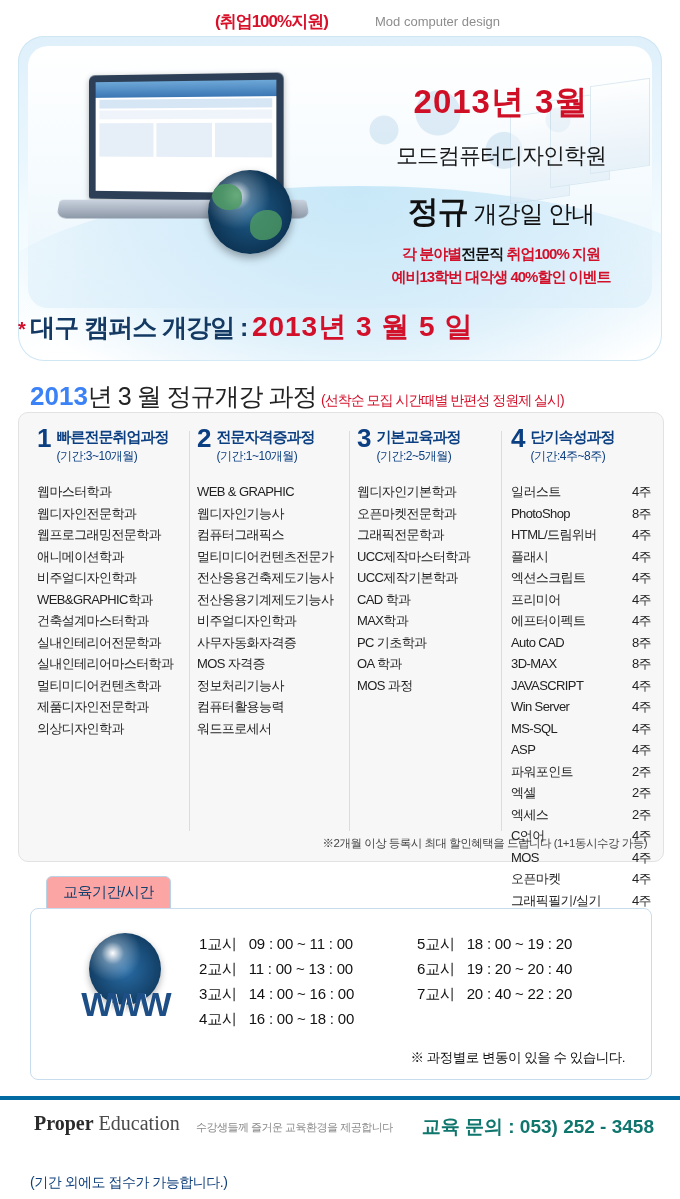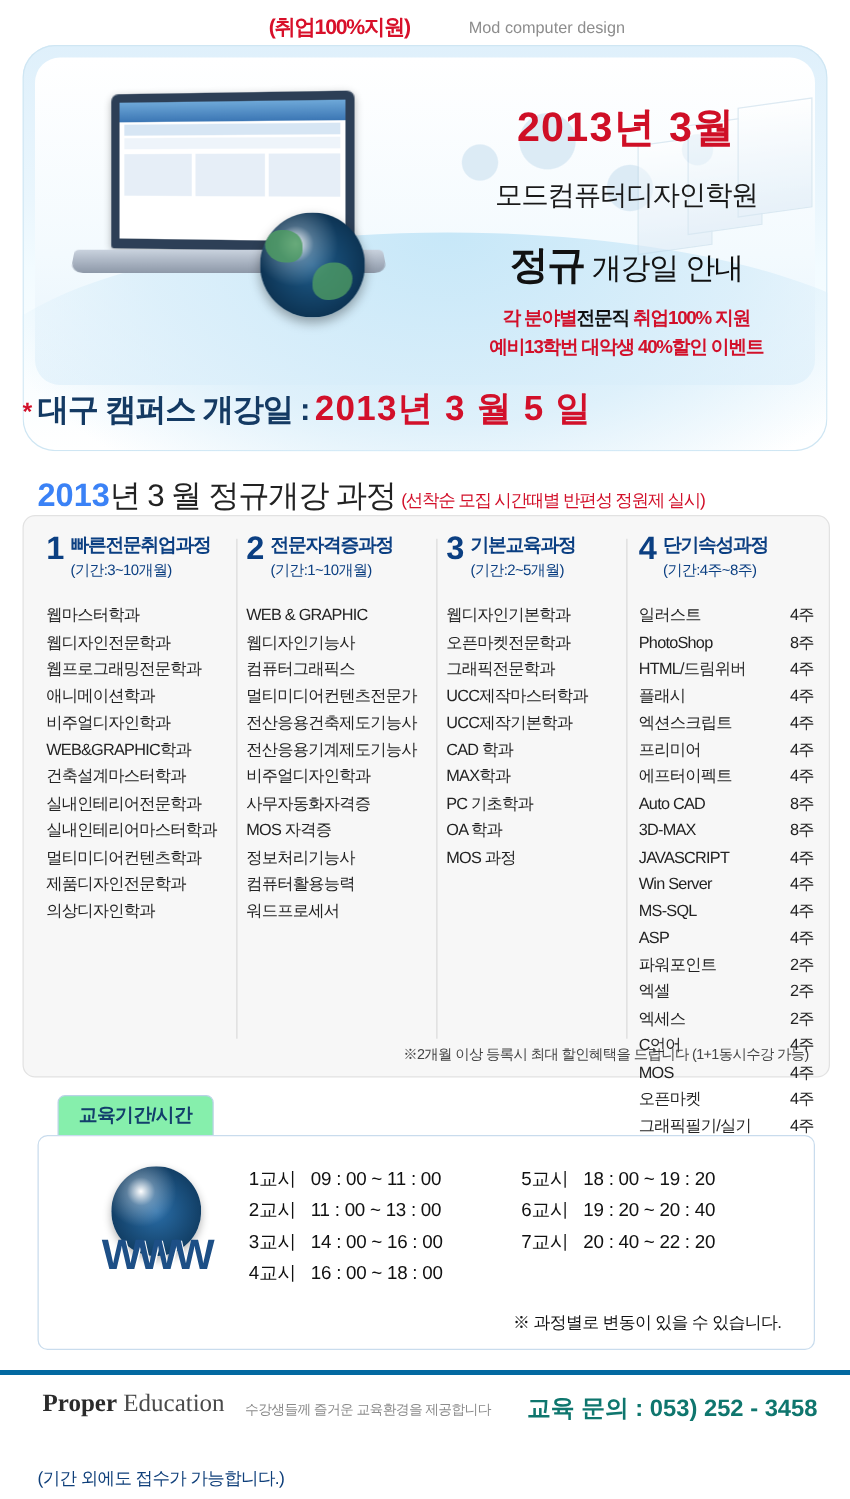--- a/index.html
+++ b/index.html
@@ -360,25 +360,25 @@
     color: #444444;
     letter-spacing: -.5px;
   }
 
   
   .sched-tab {
     position: absolute;
     left: 46px;
     top: 876px;
     padding: 6px 16px;
-    background: #86efac;
+    background: #fca5a5;
     border: 1px solid #b9d3e6;
     border-radius: 6px 6px 0 0;
     font-size: 15px;
-    font-weight: bold;
+    font-weight: normal;
     color: #123e6b;
     letter-spacing: -.5px;
   }
   .sched {
     position: absolute;
     left: 30px;
     top: 908px;
     width: 620px;
     height: 170px;
     background: #ffffff;

